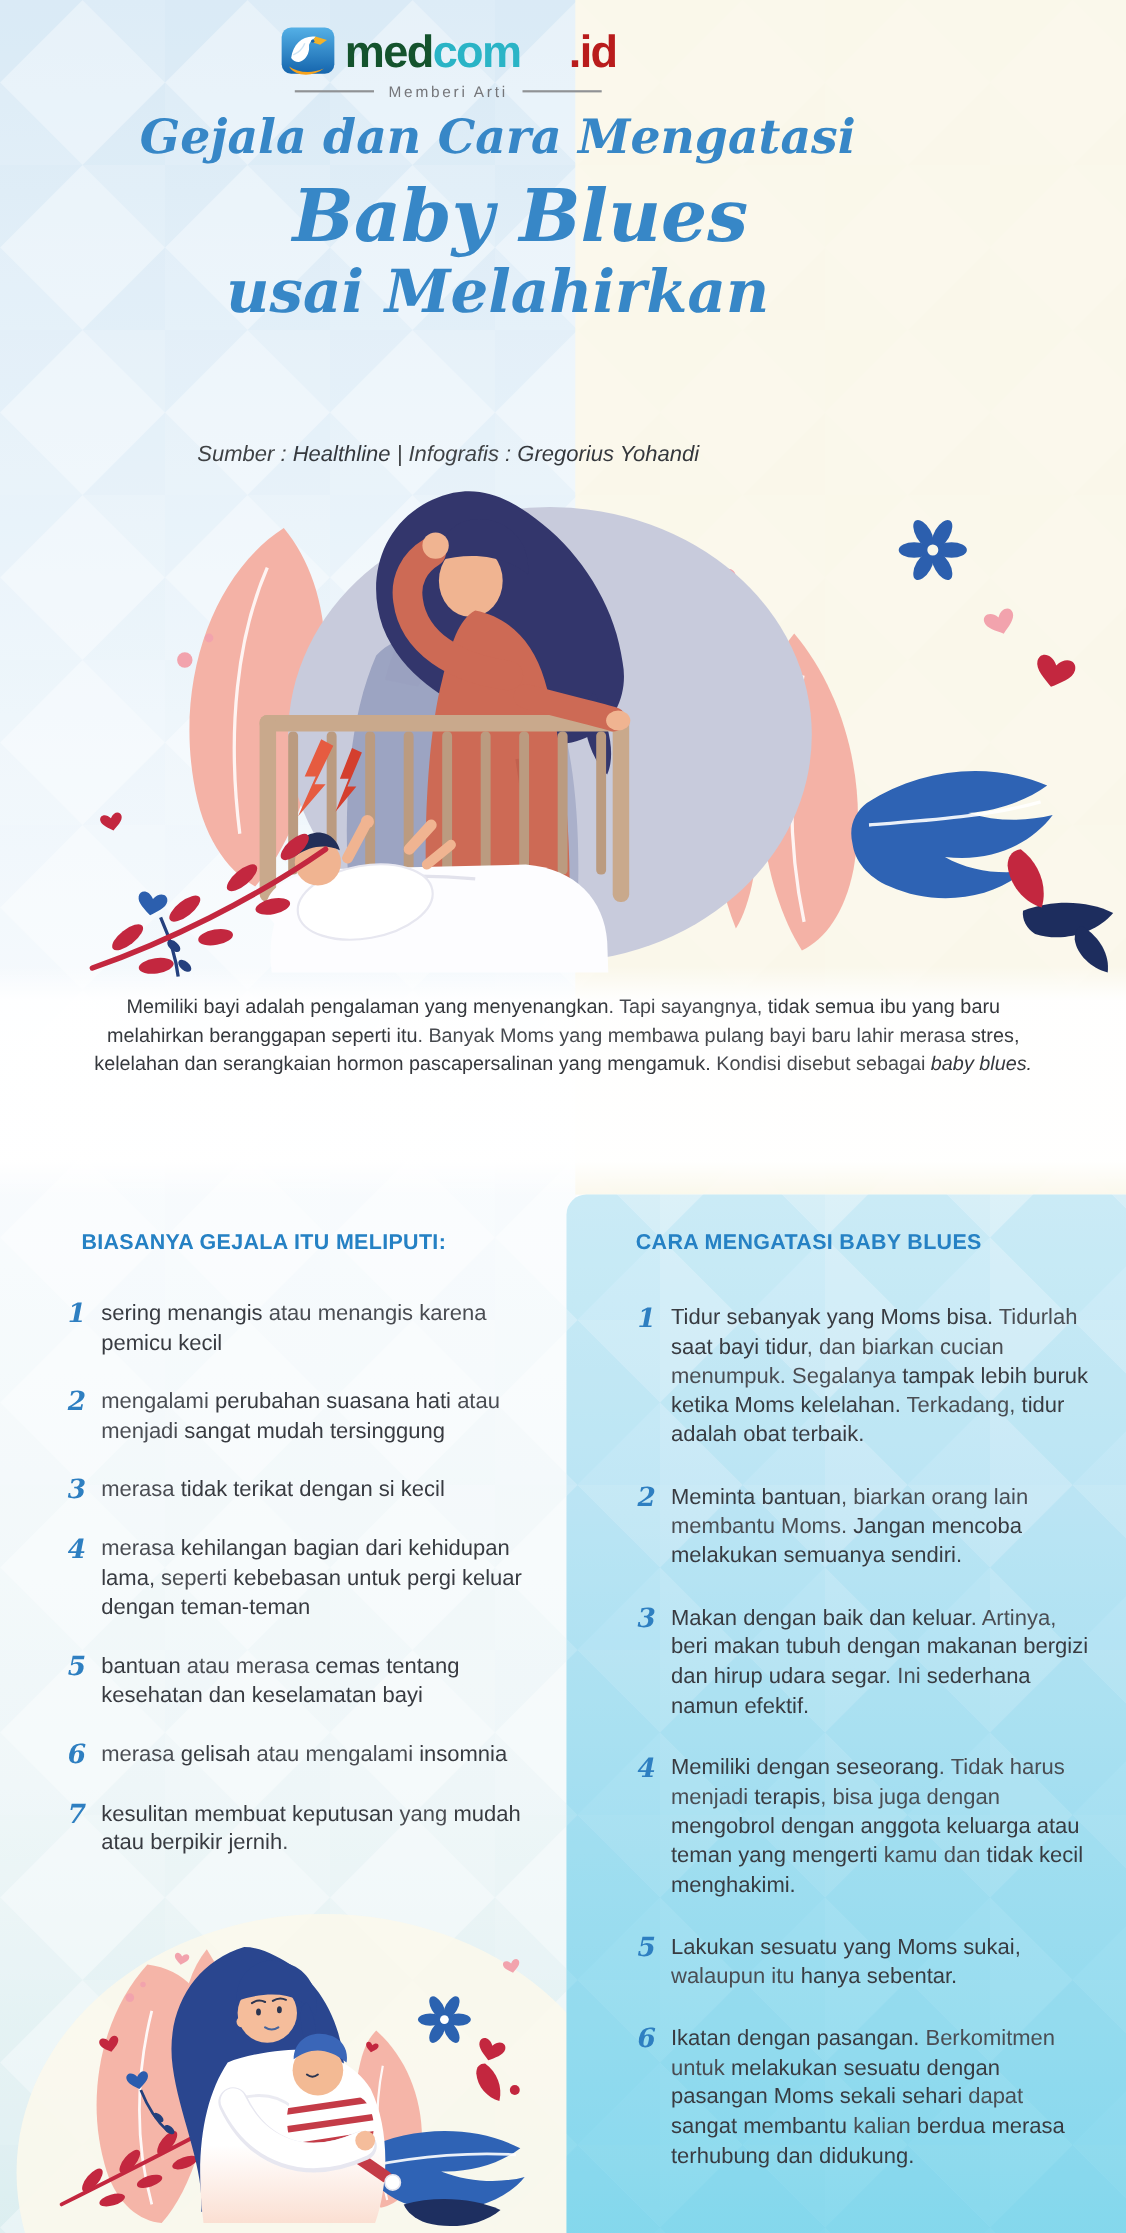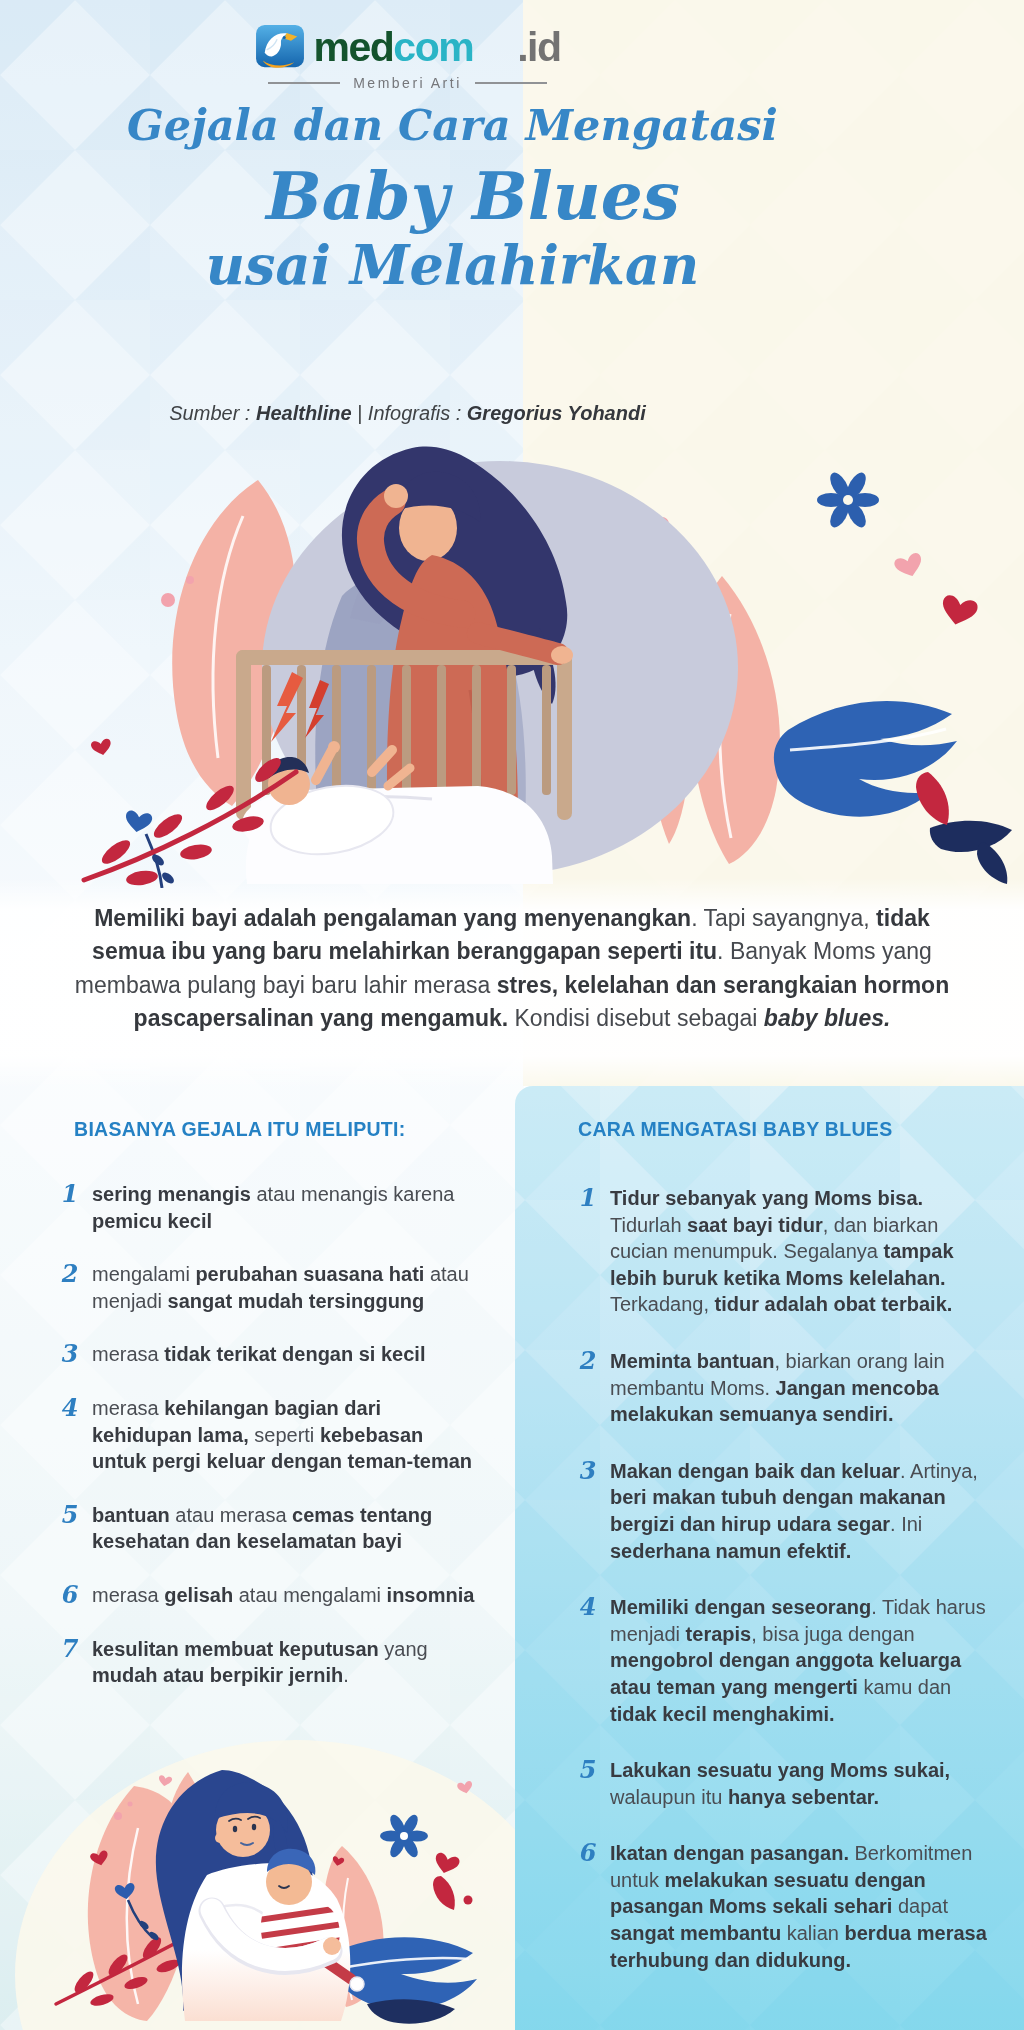--- a/index.html
+++ b/index.html
@@ -18,27 +18,27 @@
 
   
   .title-block{position:absolute;top:100px;left:0;width:815px;text-align:center;
                font-family:"DejaVu Serif",serif;font-style:italic;font-weight:bold;color:#3787c7;margin-left:45px;}
   .title-line1{font-size:43px;line-height:1.2;}
   .title-line2{font-size:66px;line-height:1.12;margin-top:8px;padding-left:41px;}
   .title-line3{font-size:54px;line-height:1.1;margin-top:2px;}
 
   .source-line{position:absolute;top:402px;left:0;width:815px;text-align:center;
                font-style:italic;font-size:20px;color:#3f4245;}
-  .b{font-weight:bold;color:#35383d;}
+  .b{font-weight:normal;color:#35383d;}
   .i{font-style:italic;}
 
   .hero{position:absolute;top:428px;left:0;width:1024px;height:460px;}
 
   .intro{position:absolute;top:902px;left:72px;width:880px;text-align:center;
-         font-size:23px;line-height:1.45;color:#46494e;margin:0;}
+         font-size:18px;line-height:1.45;color:#46494e;margin:0;}
 
   
   .col{position:absolute;top:1118px;}
   .col-left{left:60px;width:420px;}
   .col-right{left:578px;width:412px;}
   .col h2{margin:0;font-size:19.5px;color:#2581c4;letter-spacing:.3px;font-weight:bold;}
   .col-left h2{margin-left:14px;}
   .itemlist{list-style:none;margin:40px 0 0;padding:0;}
   .col-right .itemlist{margin-top:44px;}
   .itemlist li{display:flex;gap:12px;margin-bottom:27px;}
@@ -110,21 +110,21 @@
               <stop offset="1" stop-color="#1565ad"></stop>
           </linearGradient>
         </defs>
         <rect x="1" y="1" width="50" height="44" rx="9" fill="url(#logoSq)"></rect>
         <path d="M8,38 C16,44 30,45 41,40 C31,48 14,48 8,38 Z" fill="#f6a21c"></path>
         <path d="M10,30 C12,16 22,8 34,10 C30,12 28,14.5 27,17.5 C27,18 27,18 27,18 L27,22 C26,28 23,32.5 17.5,33.8 C14.5,34 12,32.8 10,30 Z" fill="#ffffff"></path>
         <polygon points="33,9.5 44,13 37.5,17.5 30,15" fill="#f3b229"></polygon>
         <circle cx="30.5" cy="14" r="1.6" fill="#1565ad"></circle>
         <path d="M12,27 C17,25 21,21 23,16" stroke="#cfe4f3" stroke-width="1.4" fill="none"></path>
       </svg>
-      <div class="brand"><span style="color: #14532d;">med</span><span style="color: rgb(42, 180, 198);">com</span><span style="color: #737373; margin-left: 44px;">.id</span></div>
+      <div class="brand"><span style="color: #14532d;">med</span><span style="color: rgb(42, 180, 198);">com</span><span style="color: #b91c1c; margin-left: 44px;">.id</span></div>
     </div>
     <div class="tagline-row">
       <span class="tagline-rule"></span>
       <span class="tagline">Memberi Arti</span>
       <span class="tagline-rule"></span>
     </div>
   </header>
 
   <div class="title-block">
     <div class="title-line1">Gejala dan Cara Mengatasi</div>

